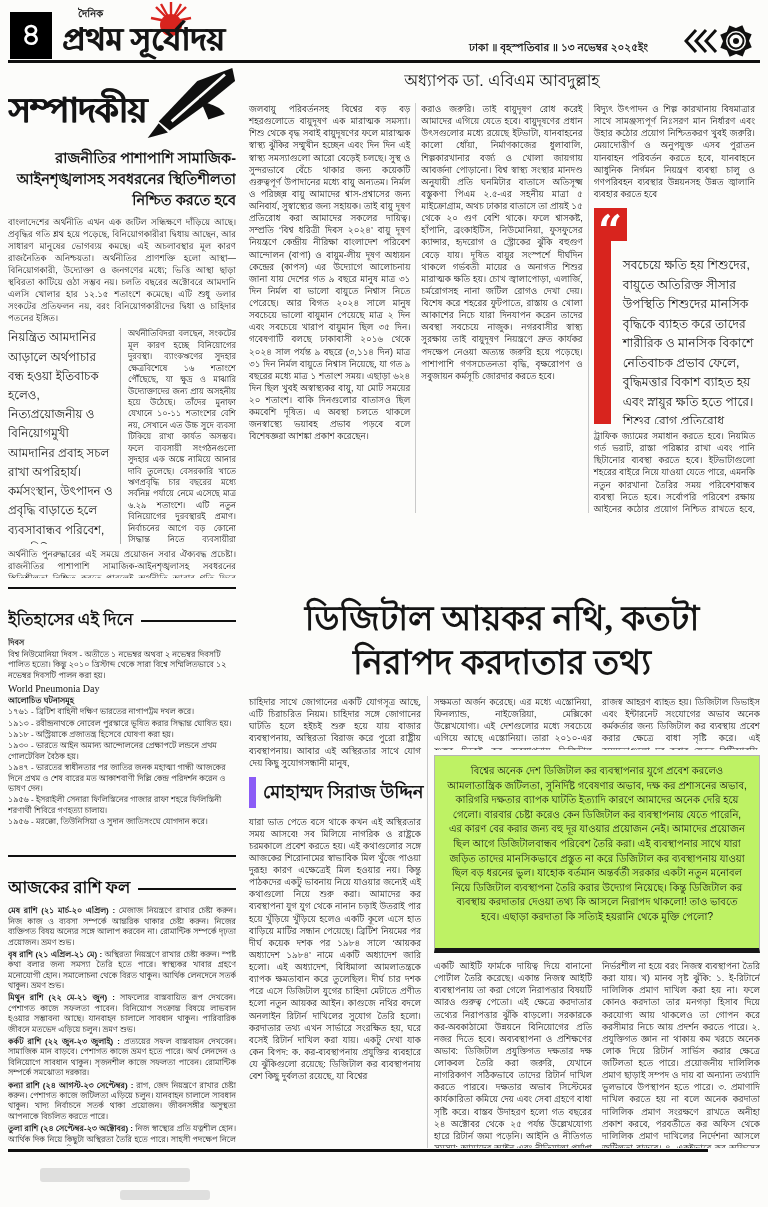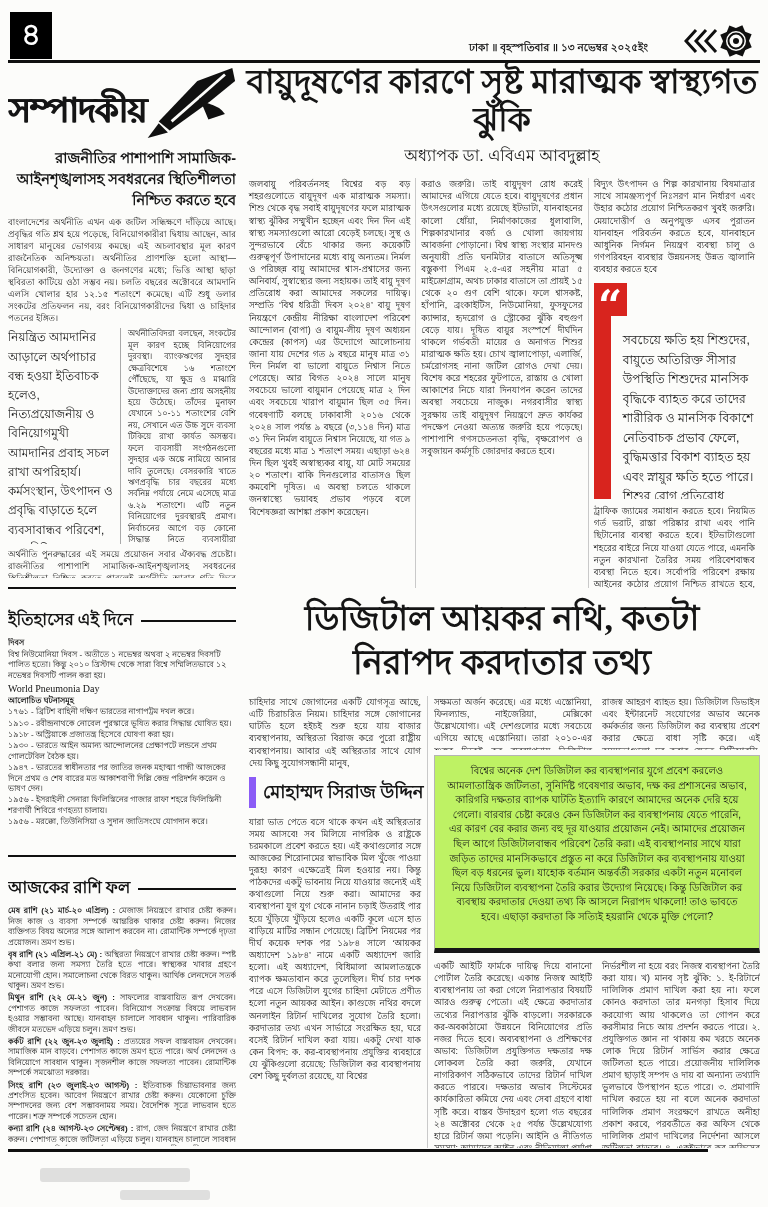--- a/index.html
+++ b/index.html
@@ -72,20 +72,36 @@
   .a2bot{display:flex;gap:10px;flex:1;overflow:hidden;}
   .a2bot > div{flex:1;font-size:8.8px;text-align:justify;line-height:1.38;}
 </style>
 </head>
 <body>
 
 <div id="page">
 
   <div class="pgnum">৪</div>
 
+  <div class="brand">
+    <svg class="sun" width="42" height="40" viewBox="0 0 42 40">
+      <g stroke="#d8241e" stroke-width="2.4">
+        <line x1="21" y1="20" x2="21" y2="0"></line>
+          <line x1="21" y1="20" x2="36" y2="5"></line>
+        <line x1="21" y1="20" x2="6" y2="5"></line>
+          <line x1="21" y1="20" x2="41" y2="16"></line>
+        <line x1="21" y1="20" x2="1" y2="16"></line>
+          <line x1="21" y1="20" x2="31" y2="2"></line>
+        <line x1="21" y1="20" x2="11" y2="2"></line>
+      </g>
+      <circle cx="21" cy="23" r="11" fill="#d8241e"></circle>
+    </svg>
+    <div class="brand-top">দৈনিক</div>
+    <div class="brand-main">প্রথম সূর্যোদয়</div>
+  </div>
 
   <div class="dateline">ঢাকা ॥ বৃহস্পতিবার ॥ ১৩ নভেম্বর ২০২৫ইং</div>
 
   <svg class="ornament" width="70" height="34" viewBox="0 0 70 34">
     <g stroke="#101010" stroke-width="3" fill="none">
       <polyline points="12,6 2,17 12,28"></polyline>
         <polyline points="22,6 12,17 22,28"></polyline>
         <polyline points="32,6 22,17 32,28"></polyline>
     </g>
     <g transform="translate(52,17)">
@@ -140,29 +156,27 @@
       </div>
     </div>
 
     <div class="rail-sec">
       <div class="rail-hd">আজকের রাশি ফল</div>
       <div class="horo-body">
           <p><b>মেষ রাশি (২১ মার্চ-২০ এপ্রিল) :</b> <span>মেজাজ নিয়ন্ত্রণে রাখার চেষ্টা করুন। নিজ কাজ ও ব্যবসা সম্পর্কে আন্তরিক থাকার চেষ্টা করুন। নিজের ব্যক্তিগত বিষয় অন্যের সঙ্গে আলাপ করবেন না। রোমান্টিক সম্পর্কে দৃঢ়তা প্রয়োজন। ভ্রমণ শুভ।</span></p>
           <p><b>বৃষ রাশি (২১ এপ্রিল-২১ মে) :</b> <span>অস্থিরতা নিয়ন্ত্রণে রাখার চেষ্টা করুন। স্পষ্ট কথা বলার জন্য সমস্যা তৈরি হতে পারে। স্বাস্থ্যকর খাবার গ্রহণে মনোযোগী হোন। সমালোচনা থেকে বিরত থাকুন। আর্থিক লেনদেনে সতর্ক থাকুন। ভ্রমণ শুভ।</span></p>
           <p><b>মিথুন রাশি (২২ মে-২১ জুন) :</b> <span>সাফল্যের বাস্তবায়িত রূপ দেখবেন। পেশাগত কাজে সফলতা পাবেন। বিনিয়োগ সংক্রান্ত বিষয়ে লাভবান হওয়ার সম্ভাবনা আছে। যানবাহন চালালে সাবধান থাকুন। পারিবারিক জীবনে মতভেদ এড়িয়ে চলুন। ভ্রমণ শুভ।</span></p>
           <p><b>কর্কট রাশি (২২ জুন-২৩ জুলাই) :</b> <span>প্রত্যয়ের সফল বাস্তবায়ন দেখবেন। সামাজিক মান বাড়বে। পেশাগত কাজে ভ্রমণ হতে পারে। অর্থ লেনদেন ও বিনিয়োগে সাবধান থাকুন। সৃজনশীল কাজে সফলতা পাবেন। রোমান্টিক সম্পর্কে সমঝোতা দরকার।</span></p>
-          <p><b>সিংহ রাশি (২৩ জুলাই-২৩ আগস্ট) :</b> <span>ইতিবাচক চিন্তাভাবনার জন্য প্রশংসিত হবেন। আবেগ নিয়ন্ত্রণে রাখার চেষ্টা করুন। যেকোনো চুক্তি সম্পাদনের জন্য বেশ সম্ভাবনাময় সময়। বৈদেশিক সূত্রে লাভবান হতে পারেন। শত্রু সম্পর্কে সচেতন হোন।</span></p>
           <p><b>কন্যা রাশি (২৪ আগস্ট-২৩ সেপ্টেম্বর) :</b> <span>রাগ, জেদ নিয়ন্ত্রণে রাখার চেষ্টা করুন। পেশাগত কাজে জটিলতা এড়িয়ে চলুন। যানবাহন চালালে সাবধান থাকুন। খাদ্য নির্বাচনে সতর্ক থাকা প্রয়োজন। জীবনসঙ্গীর অসুস্থতা আপনাকে বিচলিত করতে পারে।</span></p>
           <p><b>তুলা রাশি (২৪ সেপ্টেম্বর-২৩ অক্টোবর) :</b> <span>নিজ স্বাস্থ্যের প্রতি যত্নশীল হোন। আর্থিক দিক নিয়ে কিছুটা অস্থিরতা তৈরি হতে পারে। সাহসী পদক্ষেপ নিলে সফল হবেন। গৃহ পরিবেশ আপনার অনুকূলে না থাকতে পারে। ভ্রমণ শুভ।</span></p>
         </div>
     </div>
   </div>
 
   <div id="a1">
-    <h1 class="a1-headline">বায়ুদূষণের কারণে সৃষ্ট মারাত্মক স্বাস্থ্যগত ঝুঁকি</h1>
     <div class="a1-byline">অধ্যাপক ডা. এবিএম আবদুল্লাহ</div>
     <div class="a1cols">
       <div class="a1c">জলবায়ু পরিবর্তনসহ বিশ্বের বড় বড় শহরগুলোতে বায়ুদূষণ এক মারাত্মক সমস্যা। শিশু থেকে বৃদ্ধ সবাই বায়ুদূষণের ফলে মারাত্মক স্বাস্থ্য ঝুঁকির সম্মুখীন হচ্ছেন এবং দিন দিন এই স্বাস্থ্য সমস্যাগুলো আরো বেড়েই চলছে। সুস্থ ও সুন্দরভাবে বেঁচে থাকার জন্য কয়েকটি গুরুত্বপূর্ণ উপাদানের মধ্যে বায়ু অন্যতম। নির্মল ও পরিচ্ছন্ন বায়ু আমাদের শ্বাস-প্রশ্বাসের জন্য অনিবার্য, সুস্বাস্থ্যের জন্য সহায়ক। তাই বায়ু দূষণ প্রতিরোধ করা আমাদের সকলের দায়িত্ব। সম্প্রতি ‘বিশ্ব ধরিত্রী দিবস ২০২৪’ বায়ু দূষণ নিয়ন্ত্রণে কেন্দ্রীয় নীরিক্ষা বাংলাদেশ পরিবেশ আন্দোলন (বাপা) ও বায়ুম-লীয় দূষণ অধ্যয়ন কেন্দ্রের (কাপস) এর উদ্যোগে আলোচনায় জানা যায় দেশের গত ৯ বছরে মানুষ মাত্র ৩১ দিন নির্মল বা ভালো বায়ুতে নিশ্বাস নিতে পেরেছে। আর বিগত ২০২৪ সালে মানুষ সবচেয়ে ভালো বায়ুমান পেয়েছে মাত্র ২ দিন এবং সবচেয়ে খারাপ বায়ুমান ছিল ৩৫ দিন। গবেষণাটি বলছে ঢাকাবাসী ২০১৬ থেকে ২০২৪ সাল পর্যন্ত ৯ বছরে (৩,১১৪ দিন) মাত্র ৩১ দিন নির্মল বায়ুতে নিশ্বাস নিয়েছে, যা গত ৯ বছরের মধ্যে মাত্র ১ শতাংশ সময়। এছাড়া ৬২৪ দিন ছিল খুবই অস্বাস্থ্যকর বায়ু, যা মোট সময়ের ২০ শতাংশ। বাকি দিনগুলোর বাতাসও ছিল কমবেশি দূষিত। এ অবস্থা চলতে থাকলে জনস্বাস্থ্যে ভয়াবহ প্রভাব পড়বে বলে বিশেষজ্ঞরা আশঙ্কা প্রকাশ করেছেন।</div>
       <div class="a1c">করাও জরুরি। তাই বায়ুদূষণ রোধ করেই আমাদের এগিয়ে যেতে হবে। বায়ুদূষণের প্রধান উৎসগুলোর মধ্যে রয়েছে ইটভাটা, যানবাহনের কালো ধোঁয়া, নির্মাণকাজের ধুলাবালি, শিল্পকারখানার বর্জ্য ও খোলা জায়গায় আবর্জনা পোড়ানো। বিশ্ব স্বাস্থ্য সংস্থার মানদণ্ড অনুযায়ী প্রতি ঘনমিটার বাতাসে অতিসূক্ষ্ম বস্তুকণা পিএম ২.৫-এর সহনীয় মাত্রা ৫ মাইক্রোগ্রাম, অথচ ঢাকার বাতাসে তা প্রায়ই ১৫ থেকে ২০ গুণ বেশি থাকে। ফলে শ্বাসকষ্ট, হাঁপানি, ব্রংকাইটিস, নিউমোনিয়া, ফুসফুসের ক্যান্সার, হৃদরোগ ও স্ট্রোকের ঝুঁকি বহুগুণ বেড়ে যায়। দূষিত বায়ুর সংস্পর্শে দীর্ঘদিন থাকলে গর্ভবতী মায়ের ও অনাগত শিশুর মারাত্মক ক্ষতি হয়। চোখ জ্বালাপোড়া, এলার্জি, চর্মরোগসহ নানা জটিল রোগও দেখা দেয়। বিশেষ করে শহরের ফুটপাতে, রাস্তায় ও খোলা আকাশের নিচে যারা দিনযাপন করেন তাদের অবস্থা সবচেয়ে নাজুক। নগরবাসীর স্বাস্থ্য সুরক্ষায় তাই বায়ুদূষণ নিয়ন্ত্রণে দ্রুত কার্যকর পদক্ষেপ নেওয়া অত্যন্ত জরুরি হয়ে পড়েছে। পাশাপাশি গণসচেতনতা বৃদ্ধি, বৃক্ষরোপণ ও সবুজায়ন কর্মসূচি জোরদার করতে হবে।</div>
       <div class="a1c">
         <div>বিদ্যুৎ উৎপাদন ও শিল্প কারখানায় বিষমাত্রার সাথে সামঞ্জস্যপূর্ণ নিঃসরণ মান নির্ধারণ এবং উহার কঠোর প্রয়োগ নিশ্চিতকরণ খুবই জরুরি। মেয়াদোত্তীর্ণ ও অনুপযুক্ত এসব পুরাতন যানবাহন পরিবর্তন করতে হবে, যানবাহনে আধুনিক নির্গমন নিয়ন্ত্রণ ব্যবস্থা চালু ও গণপরিবহন ব্যবস্থার উন্নয়নসহ উন্নত জ্বালানি ব্যবহার করতে হবে</div>
         <div class="pq">
           <div class="pq-bar"></div>
           <div class="pq-qm">“</div>
           <div class="pq-txt">সবচেয়ে ক্ষতি হয় শিশুদের, বায়ুতে অতিরিক্ত সীসার উপস্থিতি শিশুদের মানসিক বৃদ্ধিকে ব্যাহত করে তাদের শারীরিক ও মানসিক বিকাশে নেতিবাচক প্রভাব ফেলে, বুদ্ধিমত্তার বিকাশ ব্যাহত হয় এবং স্নায়ুর ক্ষতি হতে পারে। শিশুর রোগ প্রতিরোধ ক্ষমতা কমে যাওয়ার পাশাপাশি বিভিন্ন রোগে আক্রান্ত হওয়ার ঝুঁকিও বেড়ে যায়।</div>

